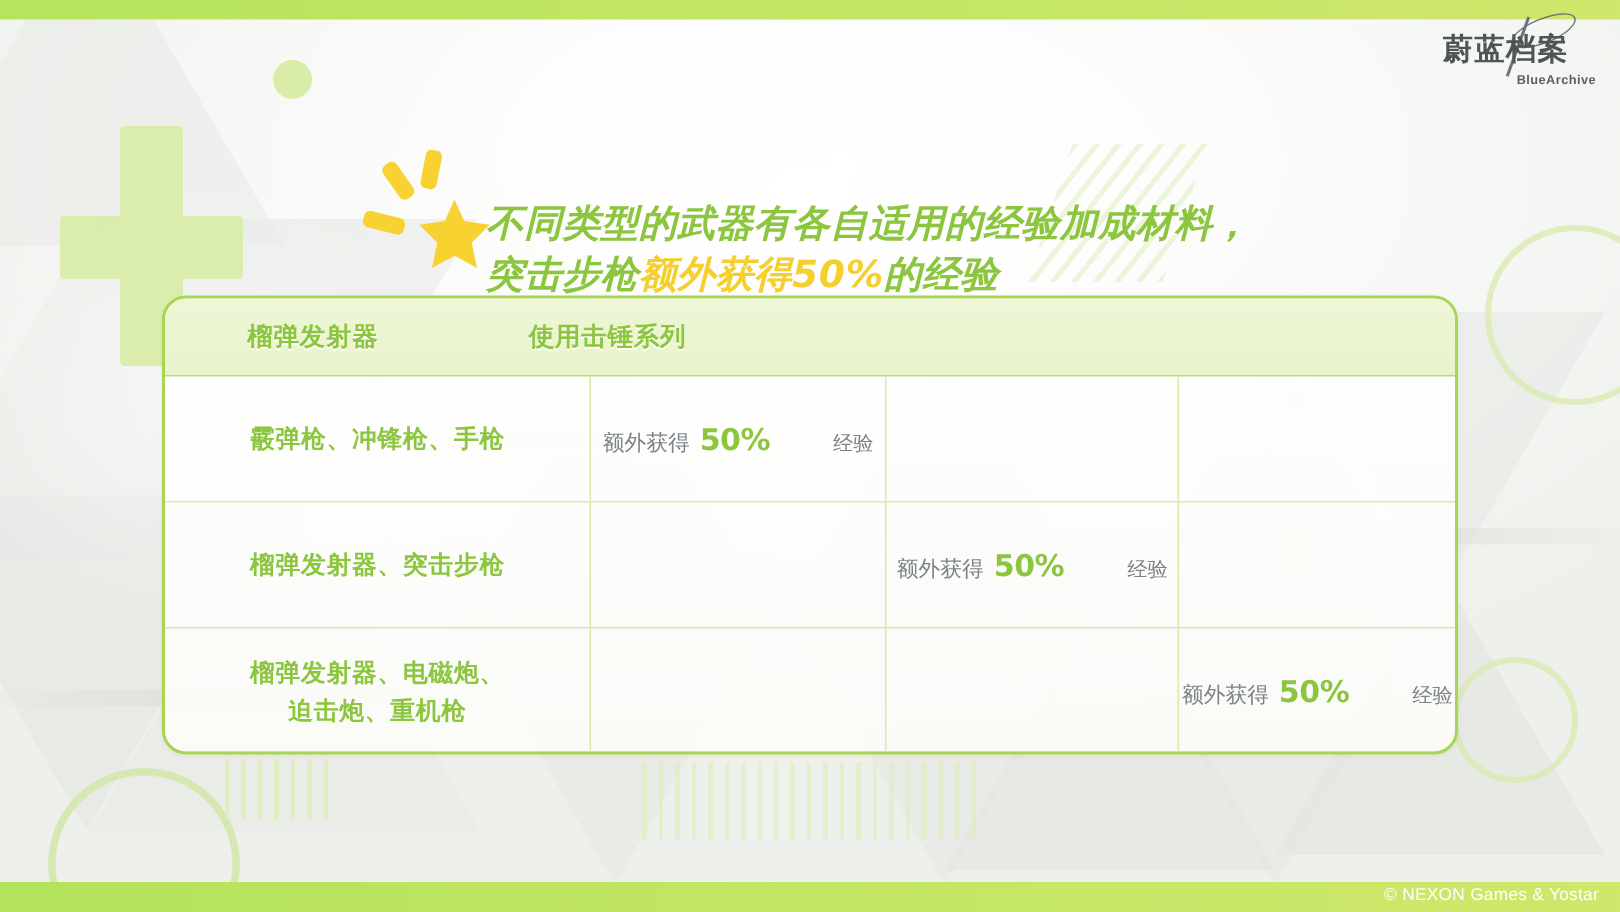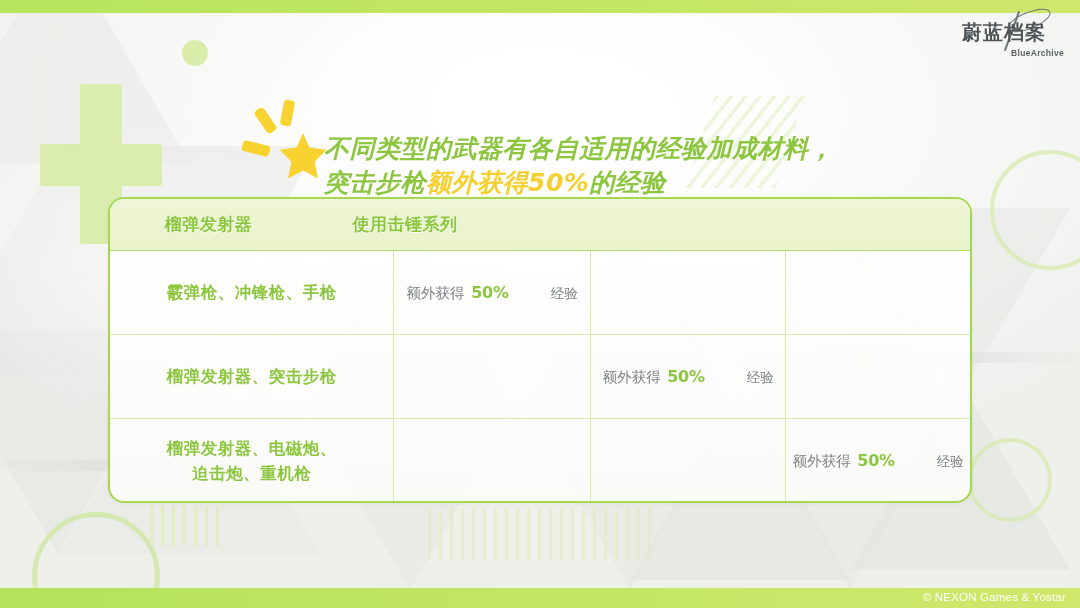--- a/index.html
+++ b/index.html
@@ -202,21 +202,21 @@
     font-family: "DejaVu Sans", sans-serif;
     font-size: 16.5px; font-weight: bold; color: #8cc63f;
     line-height: 25px; letter-spacing: .5px;
     text-shadow: 0 1px 0 rgba(255,255,255,.8);
   }
   .val-text {
     font-family: "DejaVu Sans", sans-serif;
     font-size: 14.5px; color: #7c8287; white-space: nowrap;
   }
   .val-text .pct {
-    font-size: 16px; font-weight: bold; color: #8cc63f;
+    font-size: 20px; font-weight: bold; color: #8cc63f;
     padding: 0 2px; letter-spacing: -.3px;
   }
   .val-text .suffix { font-size: 13.5px; margin-left: 40px; }
 </style>
 </head>
 <body>
 
 <div id="stage">
 
   <div class="bg-base"></div>

